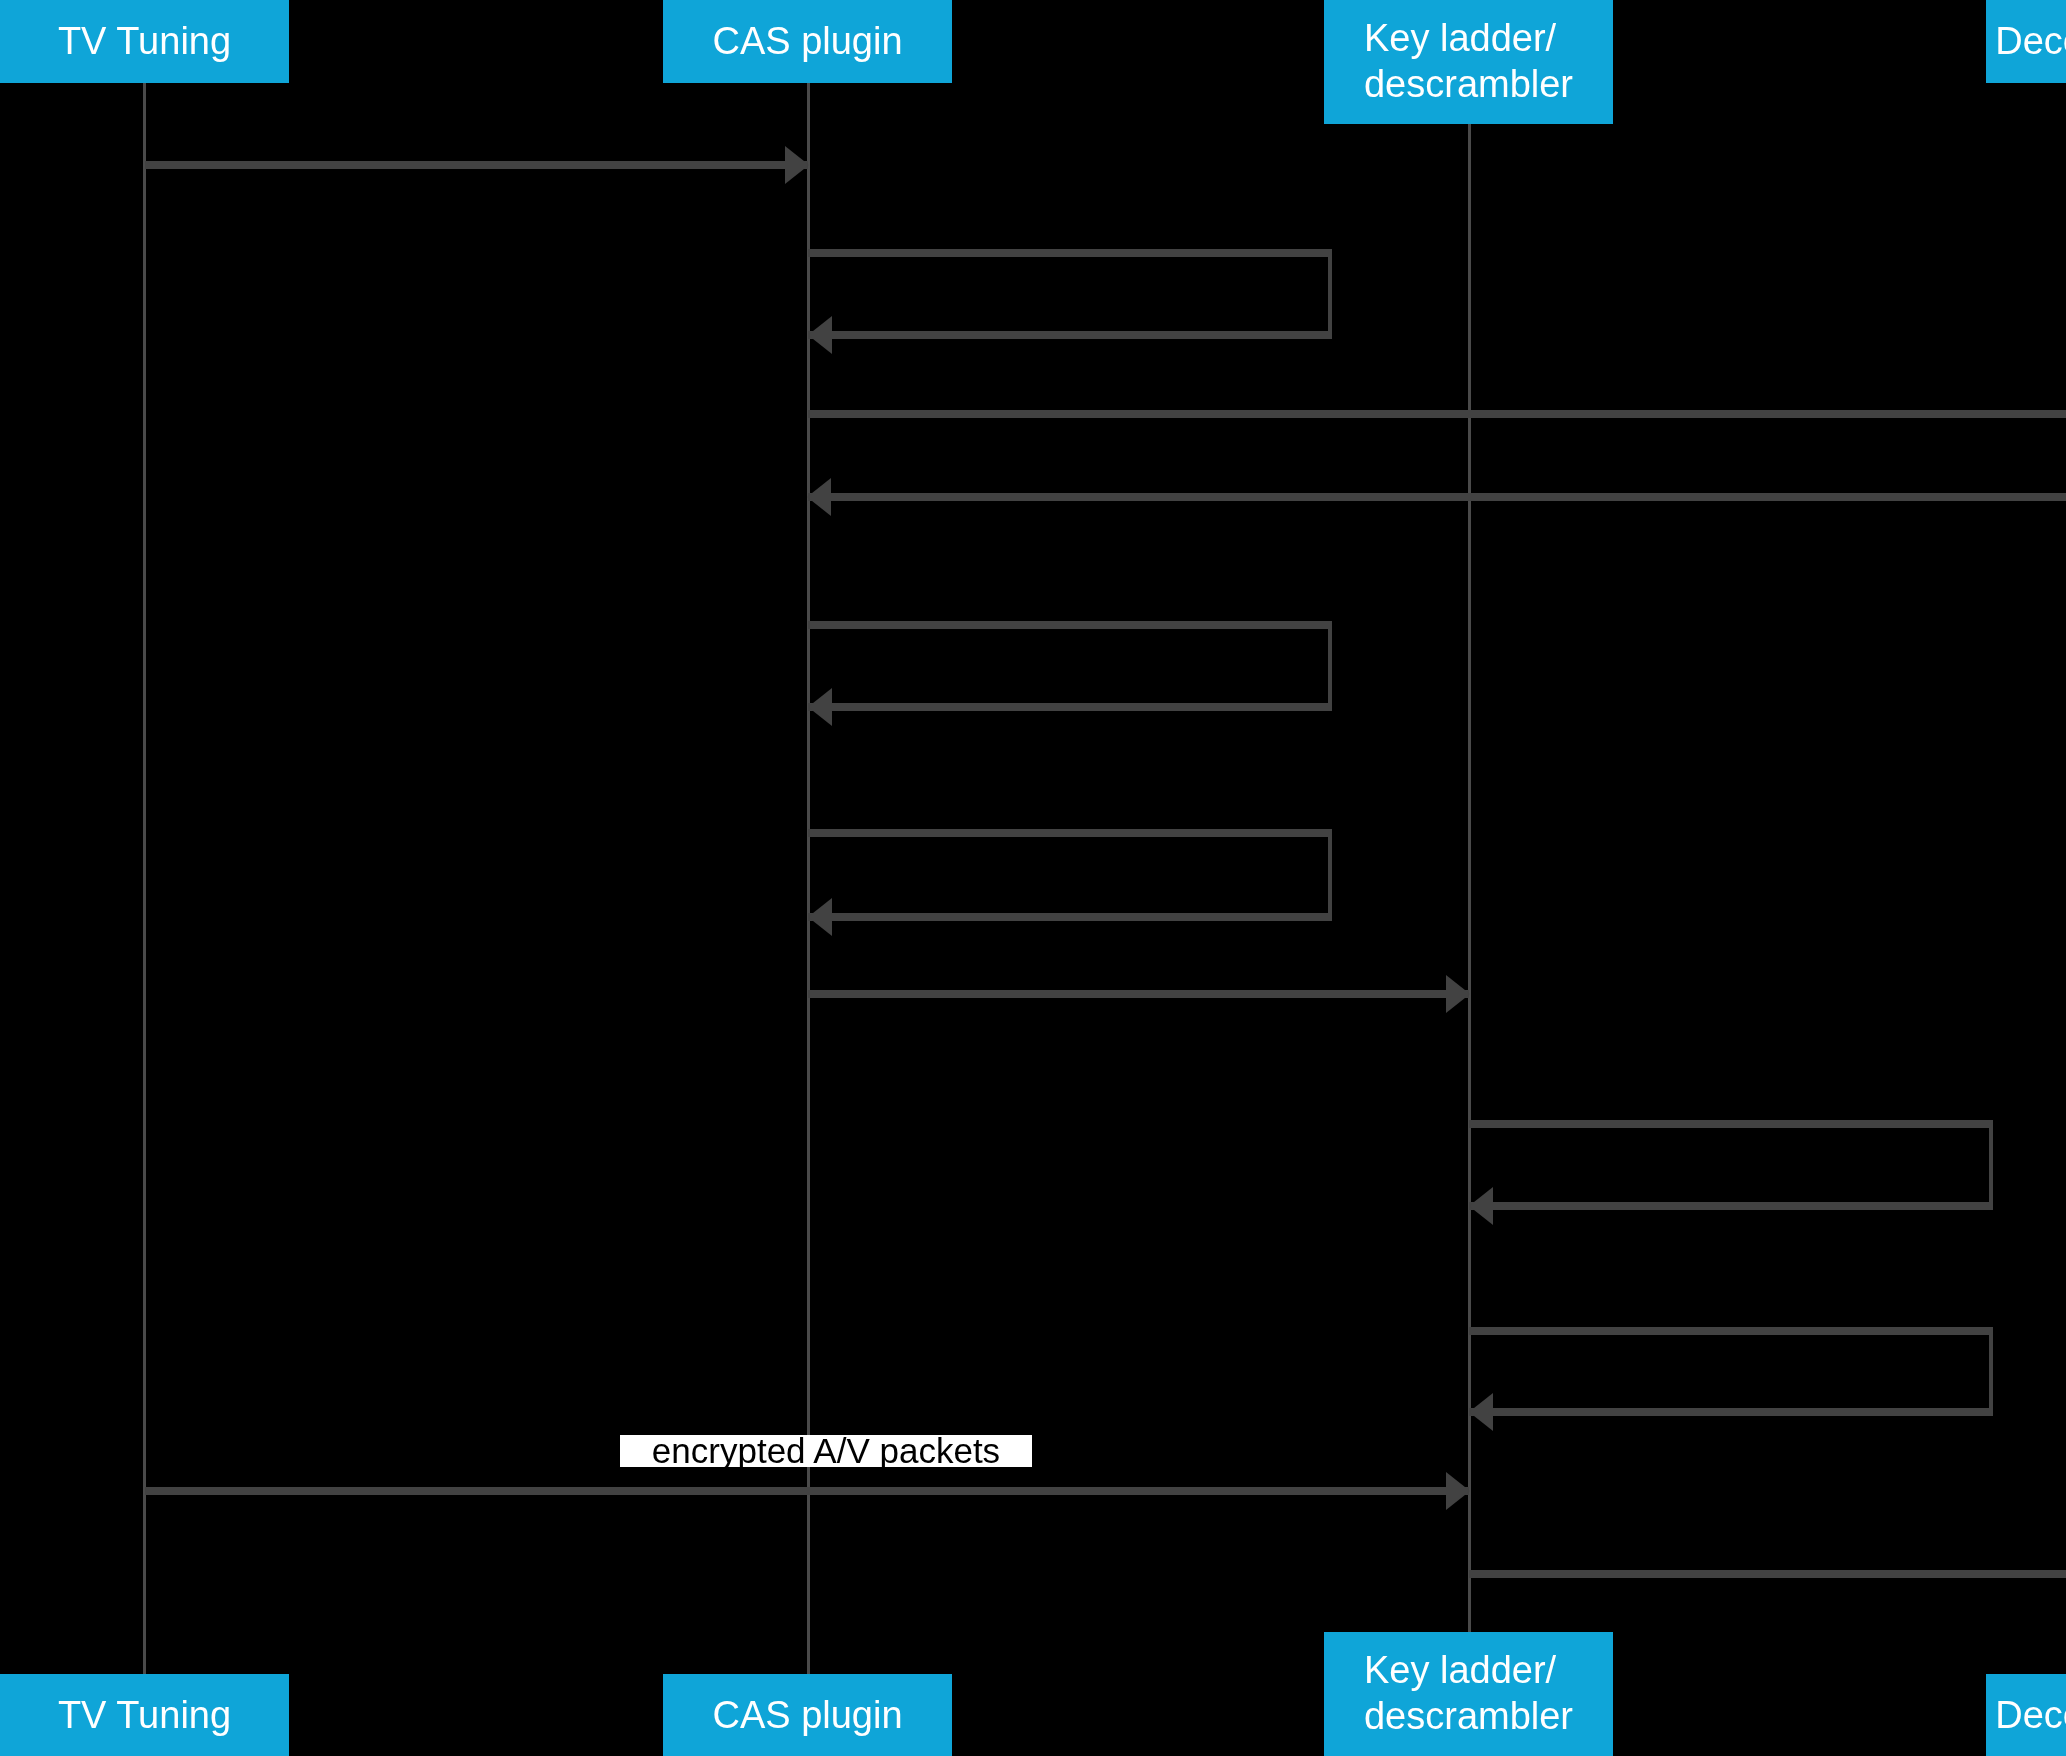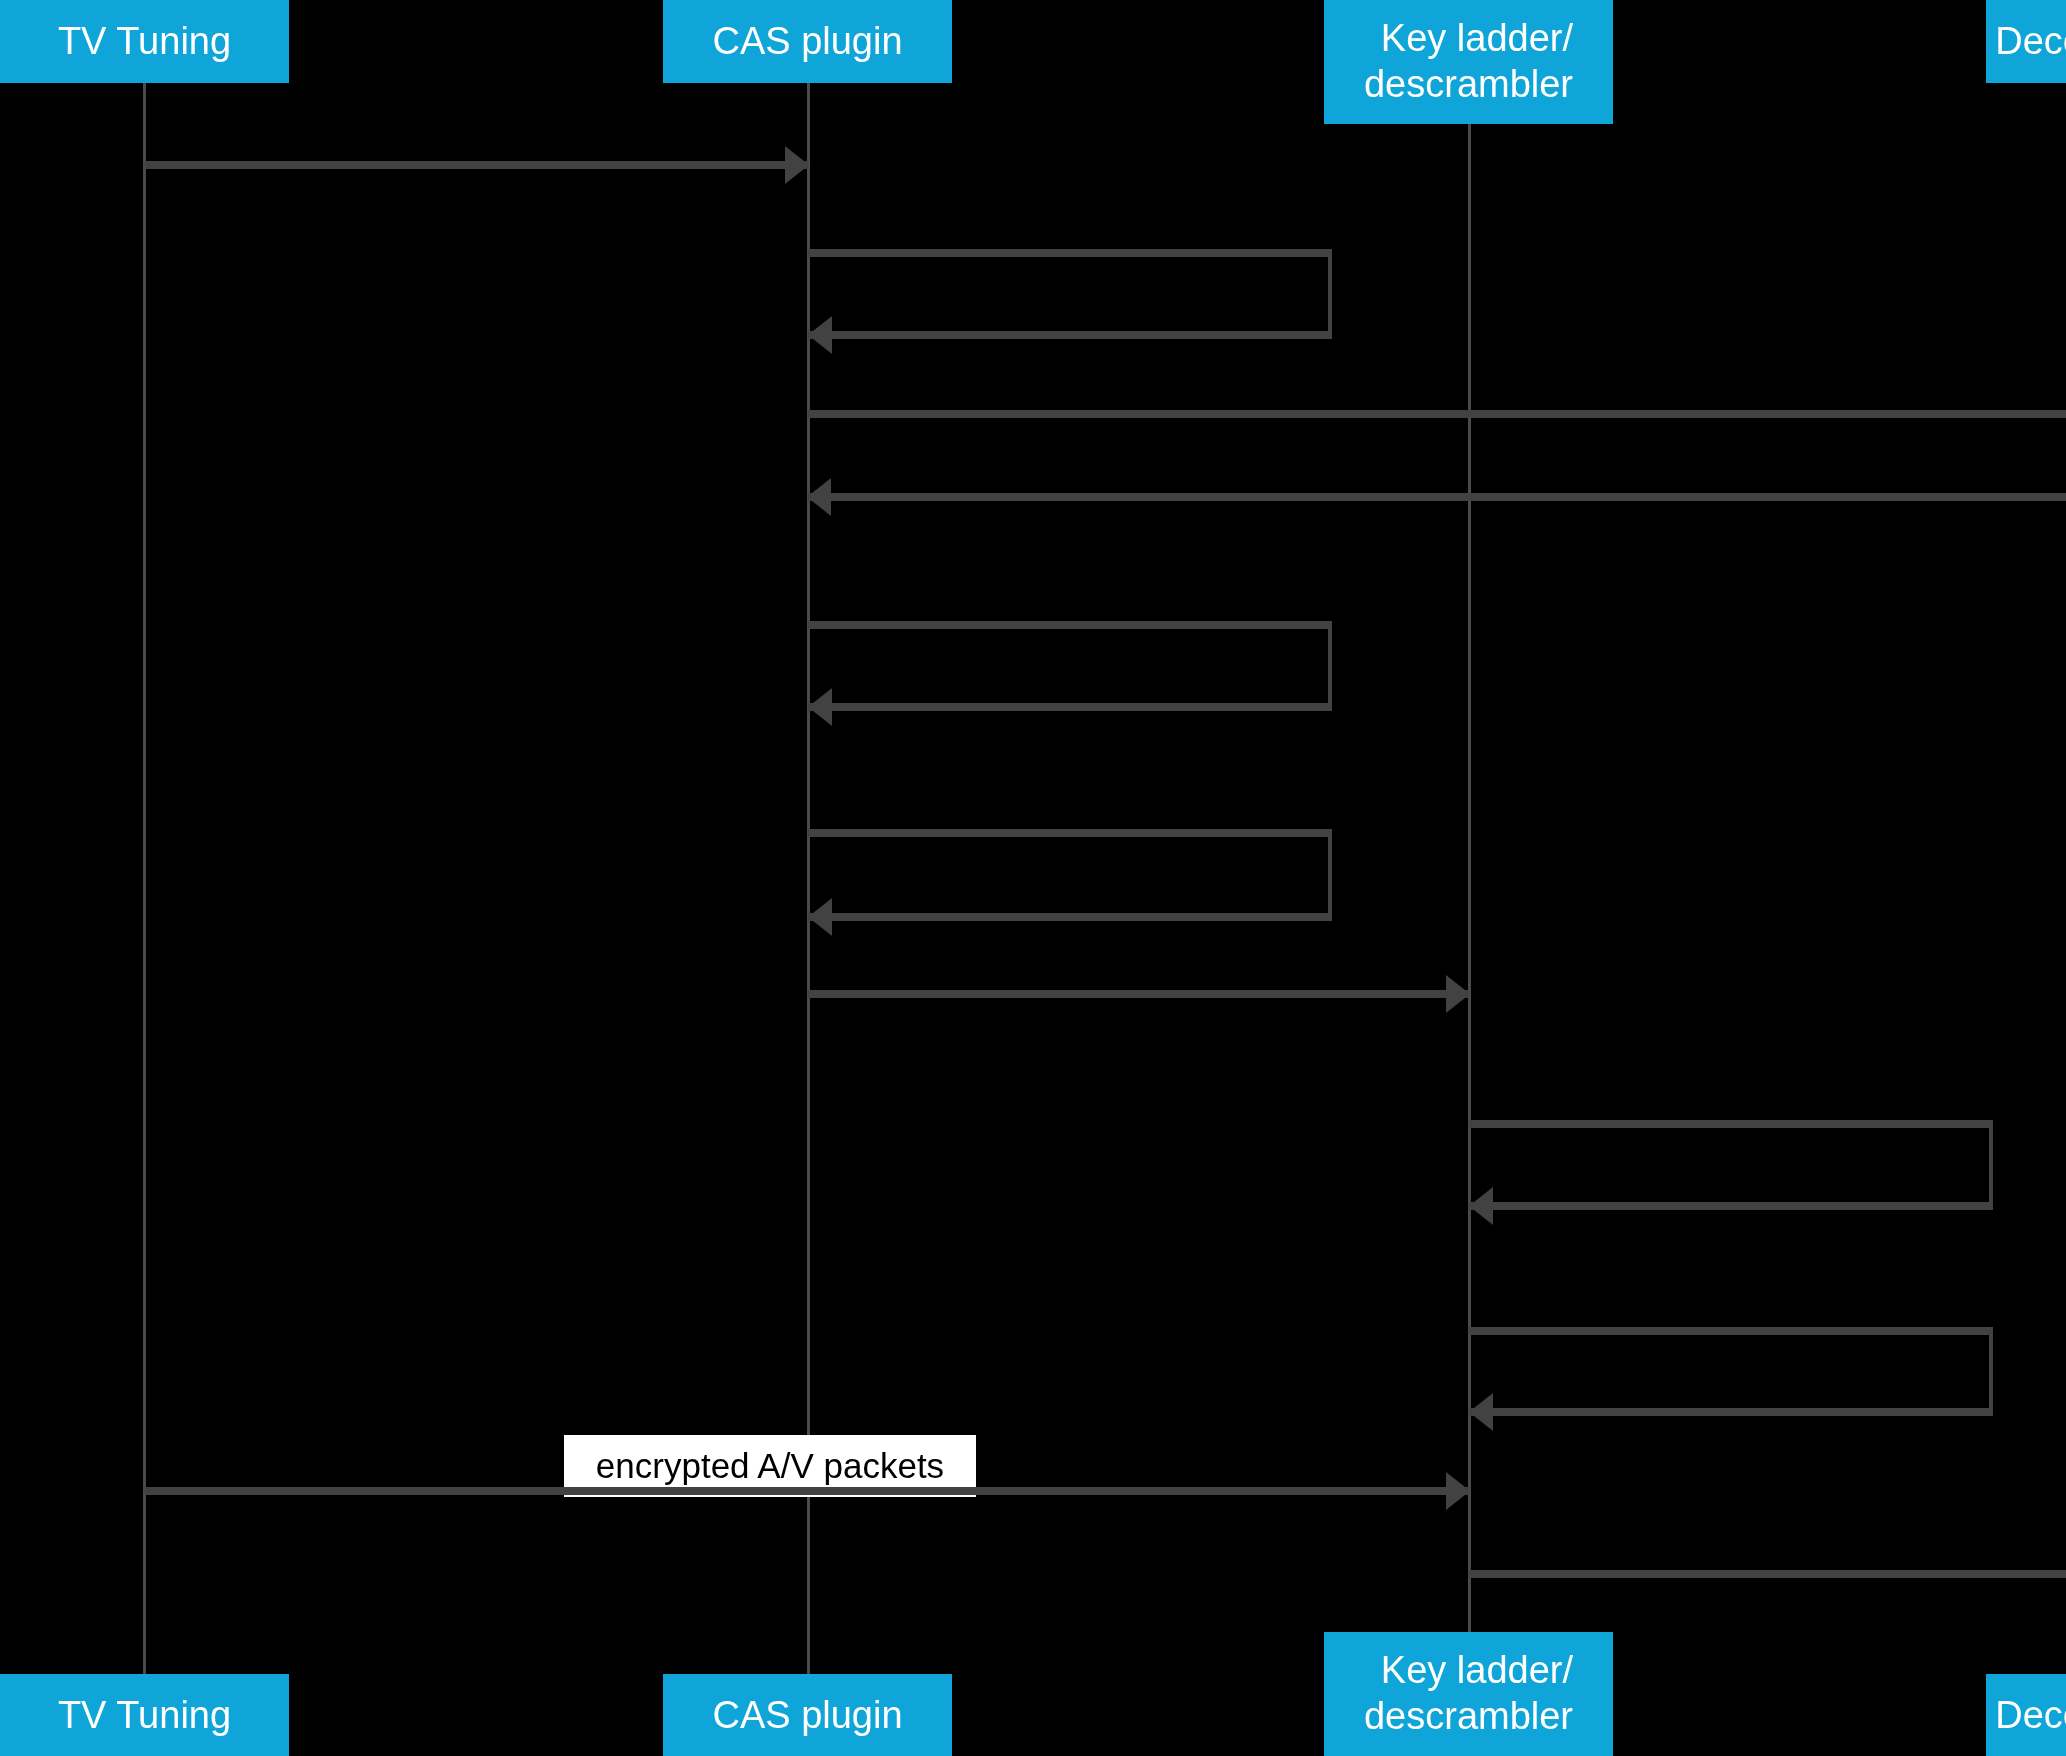--- a/index.html
+++ b/index.html
@@ -18,21 +18,21 @@
     width:2662px;height:1756px;
     background:var(--bg);
     overflow:hidden;
     font-family:"Liberation Sans","DejaVu Sans",sans-serif;
   }
   .actor-box{
     position:absolute;
     background:var(--actor-fill);
     color:var(--actor-text);
     display:flex;align-items:center;justify-content:center;
-    text-align:right;
+    text-align:left;
     font-size:38px;line-height:1.2;
     white-space:pre-line;
   }
   .lifeline{
     position:absolute;
     width:2.5px;
     background:var(--lifeline);
   }
   .arrow{
     position:absolute;
@@ -128,21 +128,21 @@
   </div>
 
   <div class="self-loop" style="left:1469px;top:1120px;height:90px;">
     <span class="loop-head"></span>
   </div>
 
   <div class="self-loop" style="left:1469px;top:1327px;height:89px;">
     <span class="loop-head"></span>
   </div>
 
-  <div class="note" style="left:564px;top:1435px;width:412px;height:62px;">encrypted A/V packets</div>
+  <div class="note" style="left:620px;top:1435px;width:412px;height:32px;">encrypted A/V packets</div>
 
   <div class="arrow" style="left:145px;top:1487px;width:1324px;">
     <span class="head head-right"></span>
   </div>
 
   <div class="arrow" style="left:1469px;top:1570px;width:661px;">
     
   </div>
 
 </div>

